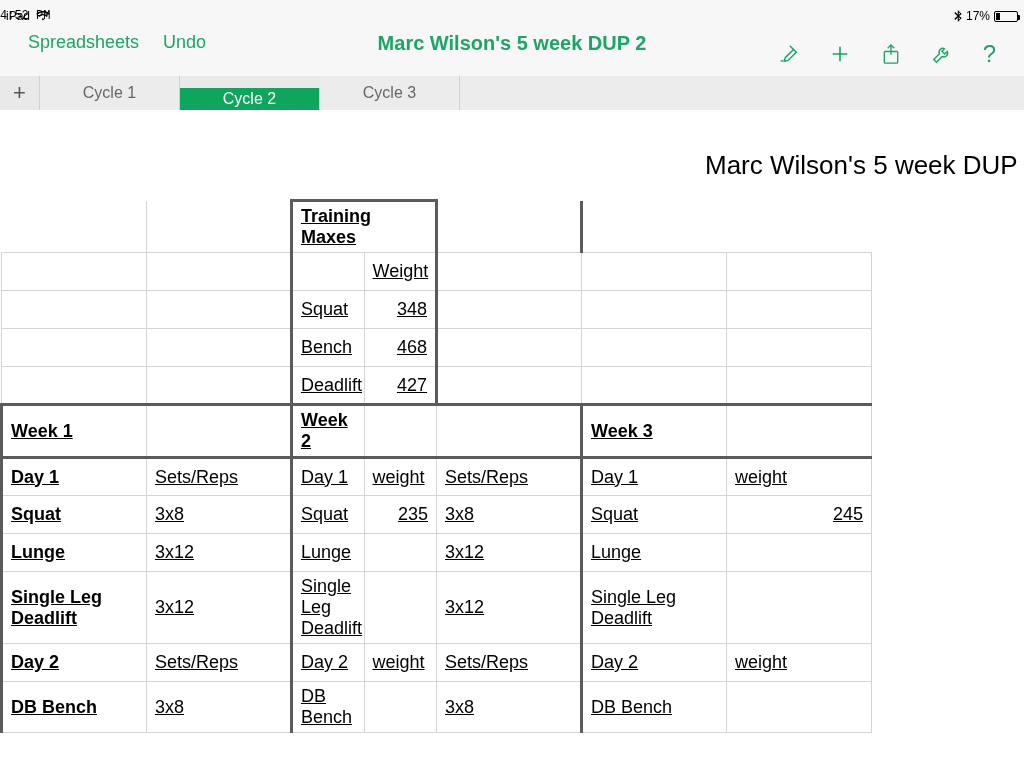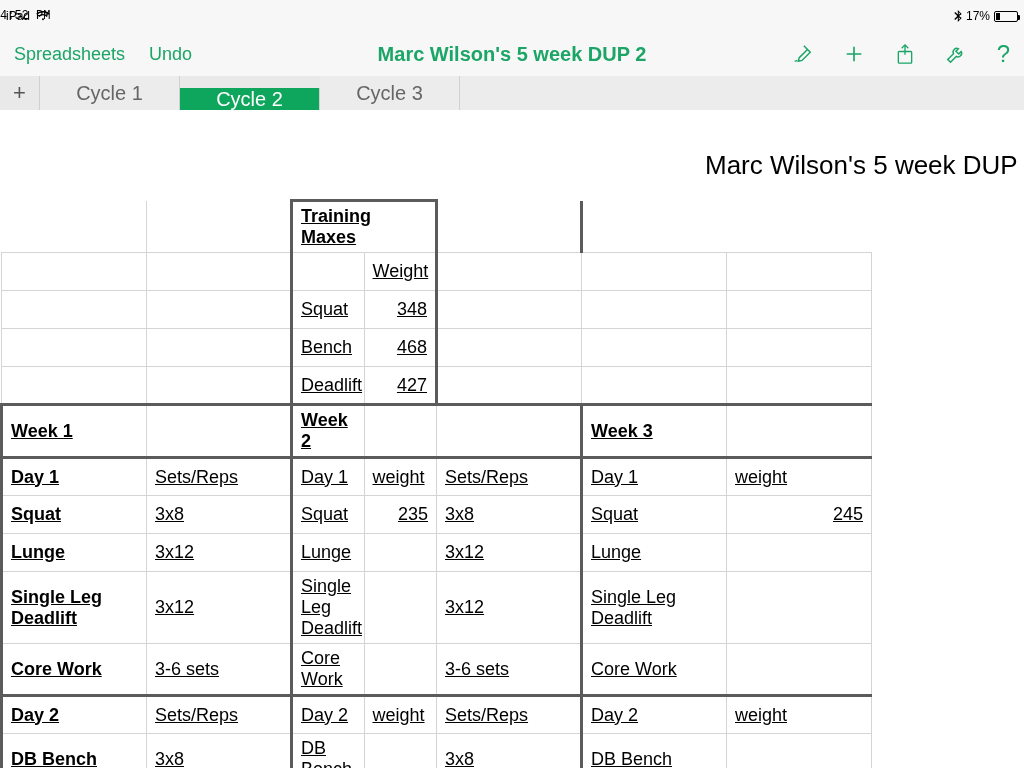--- a/index.html
+++ b/index.html
@@ -44,22 +44,21 @@
     position: absolute;
     left: 1px; top: 1px; bottom: 1px;
     width: 17%;
     background: #000;
   }
 
   
   .toolbar {
     height: 44px;
     display: flex;
-    align-items: center;
-    padding: 0 14px;
+    padding: 0 28px;
     background: #f7f7f7;
     position: relative;
   }
   .toolbar .tb-left { display: flex; gap: 24px; }
   .toolbar .tb-center {
     position: absolute; left:0; right:0;
     text-align:center;
     pointer-events:none;
   }
   .toolbar .tb-right { margin-left: auto; display: flex; gap: 30px; align-items:center; }
@@ -77,21 +76,21 @@
   }
   .tab-add {
     width: 40px;
     display:flex; align-items:center; justify-content:center;
     color:#555; font-size:22px; cursor:pointer;
     border-right:1px solid #d0d0d0;
   }
   .tab {
     width: 140px;
     display:flex; align-items:center; justify-content:center;
-    color:#666; font-size:20px;
+    color:#666; font-size:16px;
     border-right:1px solid #d0d0d0;
     cursor:pointer;
     background:#ececec;
   }
   .tab.active { background:#0ea55c; color:#fff;margin-top:12px; }
   .tabbar-rest { flex:1; background:#ececec; }
 
   
   .sheet-wrap { padding-top: 40px; }
   .page-title {
@@ -304,29 +303,20 @@
     <tr>
       <td class="c0 hbold bl tall">Single Leg Deadlift</td>
       <td class="c1 tall">3x12</td>
       <td class="c2 bl tall">Single Leg Deadlift</td>
       <td class="c3 tall"></td>
       <td class="c4 br tall">3x12</td>
       <td class="c5 tall">Single Leg Deadlift</td>
       <td class="c6 tall"></td>
     </tr>
 
-    <tr>
-      <td class="c0 hbold bl bb">Core Work</td>
-      <td class="c1 bb">3-6 sets</td>
-      <td class="c2 bl bb">Core Work</td>
-      <td class="c3 bb"></td>
-      <td class="c4 br bb">3-6 sets</td>
-      <td class="c5 bb">Core Work</td>
-      <td class="c6 bb"></td>
-    </tr>
 
     <tr>
       <td class="c0 hbold bl">Day 2</td>
       <td class="c1">Sets/Reps</td>
       <td class="c2 bl">Day 2</td>
       <td class="c3">weight</td>
       <td class="c4 br">Sets/Reps</td>
       <td class="c5">Day 2</td>
       <td class="c6">weight</td>
     </tr>

